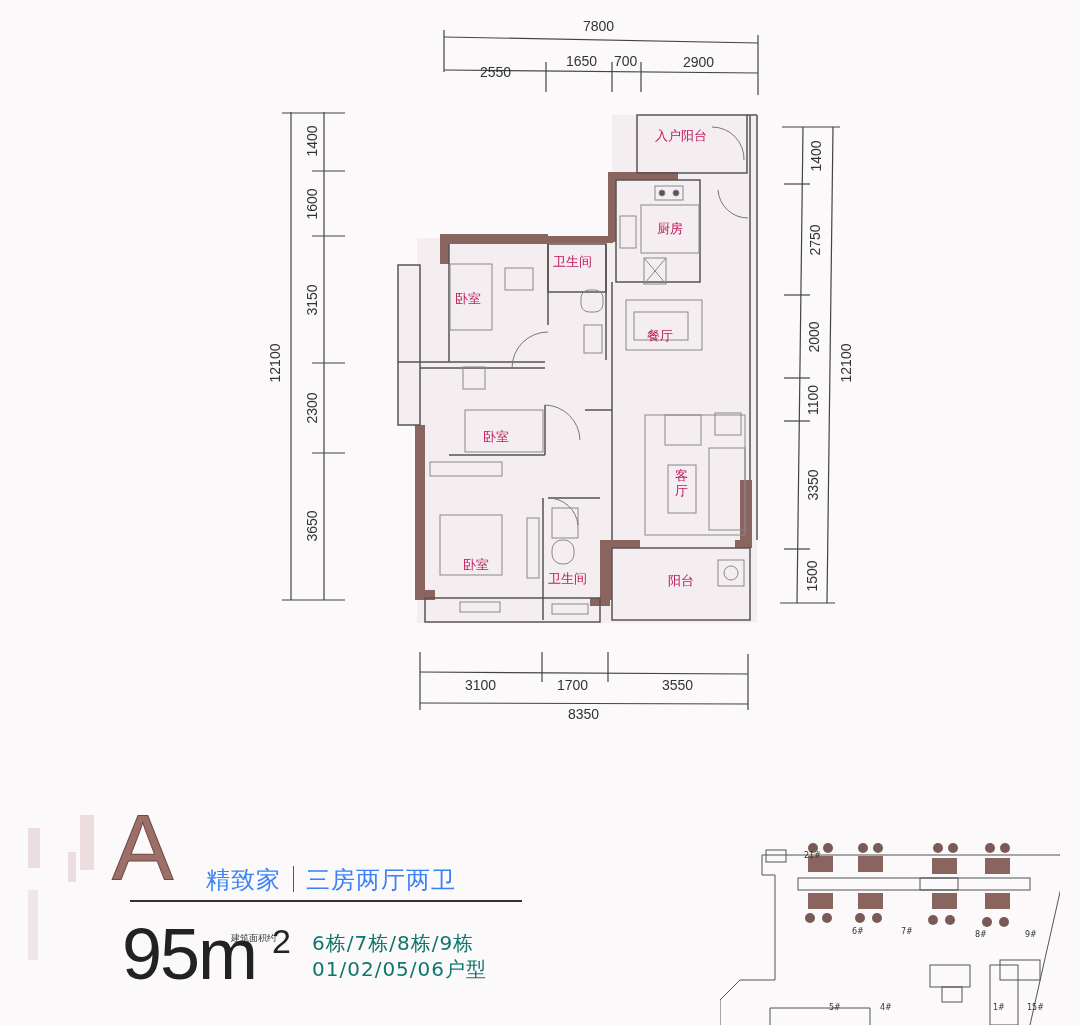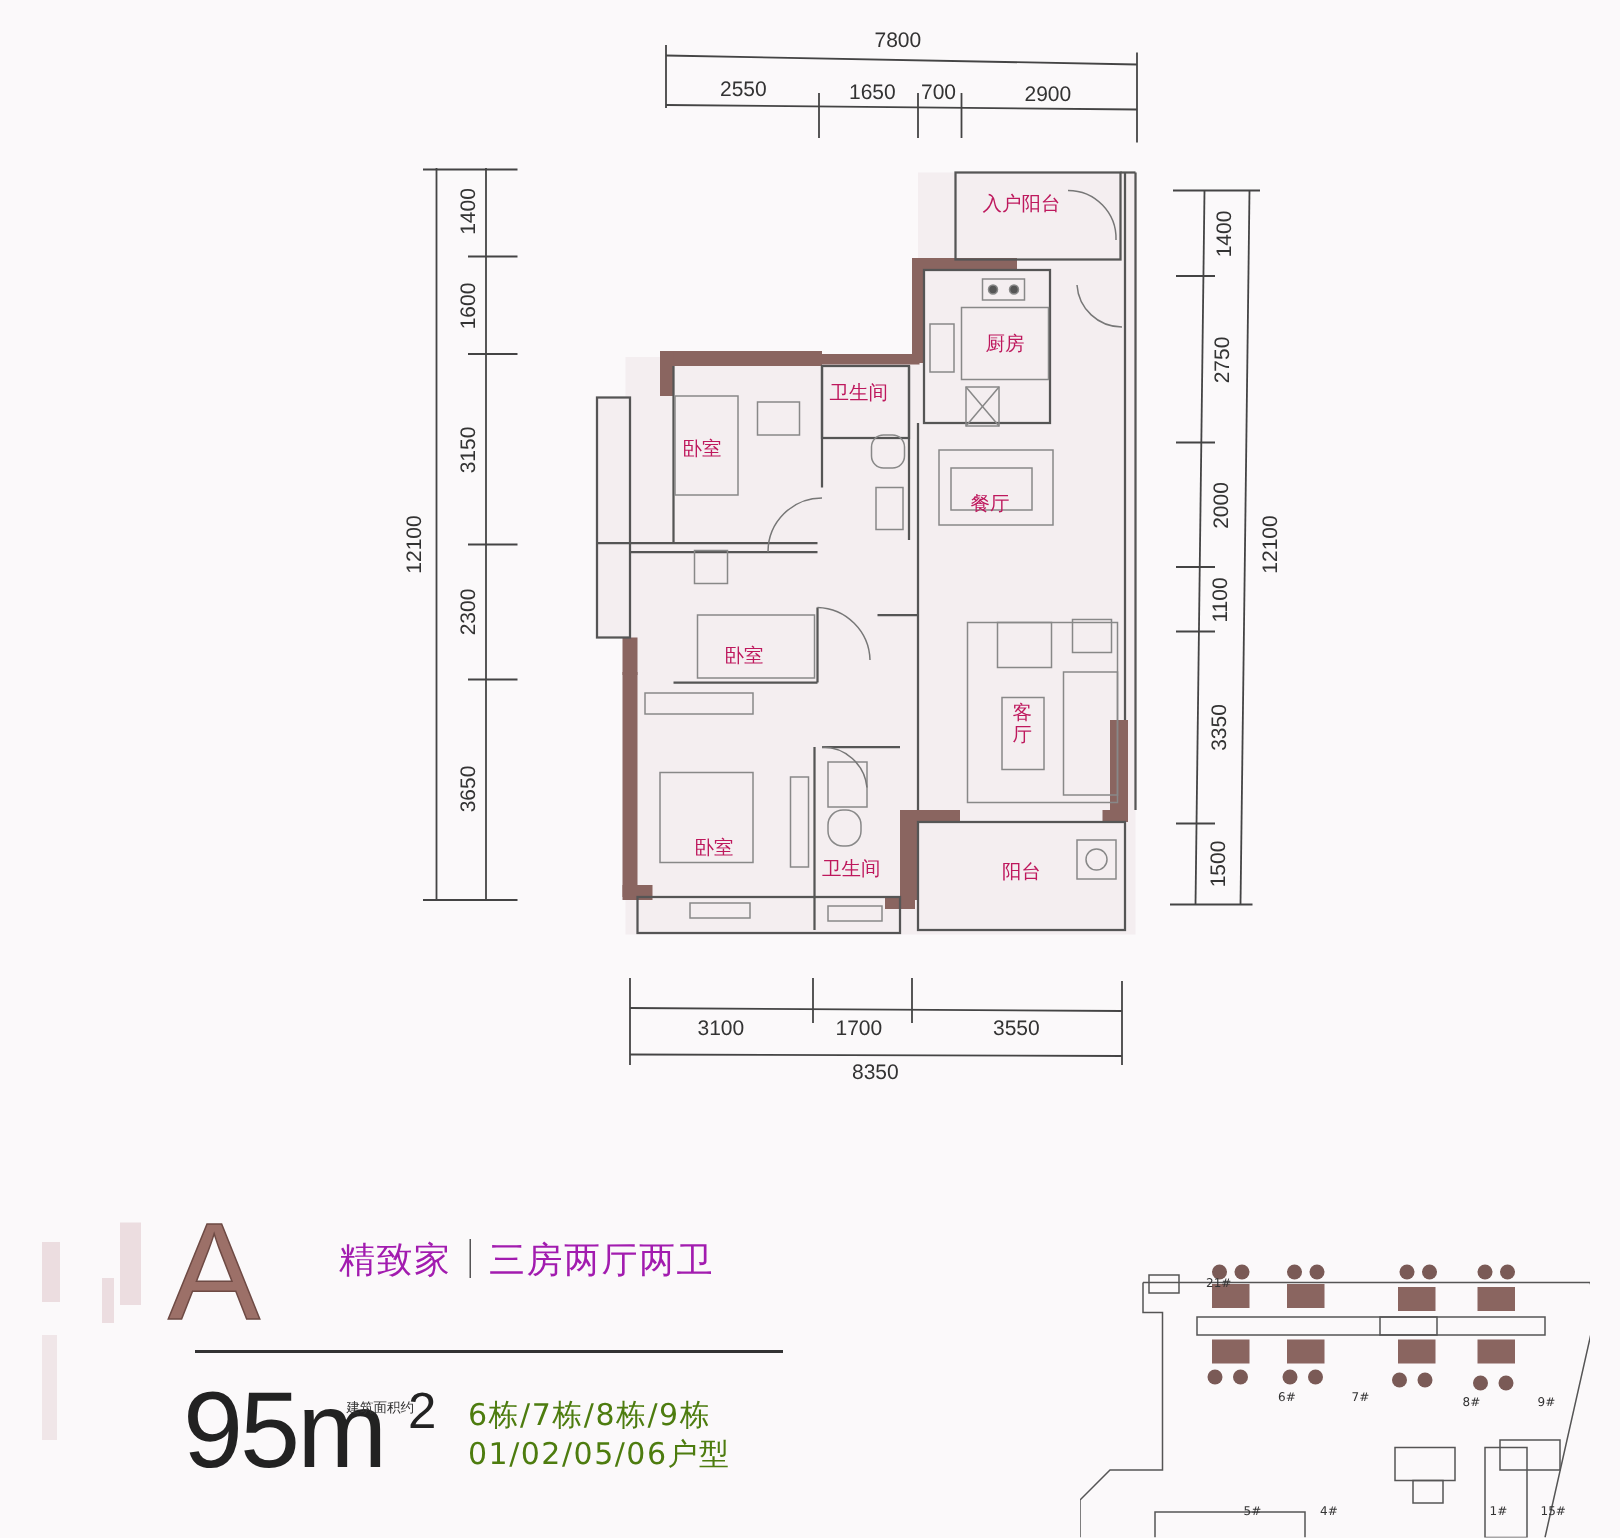--- a/index.html
+++ b/index.html
@@ -2,27 +2,27 @@
 <html><head>
 <meta charset="utf-8">
 <style>
   html,body{margin:0;padding:0;}
   body{width:1080px;height:1025px;background:#fbf9fa;position:relative;overflow:hidden;font-family:"DejaVu Sans","Liberation Sans",sans-serif;color:#222;}
   .abs{position:absolute;}
   .dim{font-family:"Liberation Sans","DejaVu Sans",sans-serif;font-size:14px;color:#333;position:absolute;white-space:nowrap;}
   .dimv{transform:rotate(-90deg);transform-origin:center center;}
   .room{position:absolute;font-size:13px;color:#be185d;white-space:nowrap;}
   .letterA{position:absolute;left:112px;top:808px;font-family:"Liberation Sans",sans-serif;font-size:92px;line-height:80px;color:#9c7068;font-weight:300;-webkit-text-stroke:1px #6e4a44;}
-  .title{position:absolute;left:206px;top:824px;font-size:24px;color:#a21caf;letter-spacing:1px;white-space:nowrap;margin-left:20px;}
+  .title{position:absolute;left:206px;top:864px;font-size:24px;color:#3b82f6;letter-spacing:1px;white-space:nowrap;}
   .title .sep{display:inline-block;width:1px;height:26px;background:#555;margin:0 12px;vertical-align:-4px;}
   .hr{position:absolute;left:130px;top:900px;width:392px;height:2px;background:#333;}
   .area-num{position:absolute;left:122px;top:918px;font-family:"Liberation Sans",sans-serif;font-size:72px;line-height:72px;color:#222;font-weight:300;letter-spacing:-2px;}
   .area-sup{position:absolute;left:272px;top:922px;font-family:"Liberation Sans",sans-serif;font-size:34px;color:#222;}
   .area-note{position:absolute;left:215px;top:932px;font-size:9px;color:#333;margin-left:16px;}
-  .bldg{position:absolute;left:312px;top:930px;font-size:20px;line-height:26px;color:#4d7c0f;letter-spacing:1px;white-space:nowrap;}
+  .bldg{position:absolute;left:312px;top:930px;font-size:20px;line-height:26px;color:#0f766e;letter-spacing:1px;white-space:nowrap;}
   .deco{position:absolute;background:#ecdde0;}
   .sitelbl{position:absolute;font-size:8px;color:#333;padding-left:37px;}
 </style>
 </head>
 <body>
 
 <div>
   <svg class="abs" style="left:0;top:0" width="1080" height="760">
     <g stroke="#444" stroke-width="1.2" fill="none">
 
@@ -60,21 +60,21 @@
       <line x1="420" y1="652" x2="420" y2="710"></line>
       <line x1="542" y1="652" x2="542" y2="682"></line>
       <line x1="608" y1="652" x2="608" y2="682"></line>
       <line x1="748" y1="654" x2="748" y2="710"></line>
 
       <line x1="420" y1="703" x2="748" y2="704"></line>
     </g>
   </svg>
 
   <div class="dim" style="left:583px;top:18px">7800</div>
-  <div class="dim" style="left:480px;top:51px">2550</div>
+  <div class="dim" style="left:480px;top:64px">2550</div>
   <div class="dim" style="left:566px;top:53px">1650</div>
   <div class="dim" style="left:614px;top:53px">700</div>
   <div class="dim" style="left:683px;top:54px">2900</div>
 
   <div class="dim dimv" style="left:256px;top:355px">12100</div>
   <div class="dim dimv" style="left:296px;top:133px">1400</div>
   <div class="dim dimv" style="left:296px;top:196px">1600</div>
   <div class="dim dimv" style="left:296px;top:292px">3150</div>
   <div class="dim dimv" style="left:296px;top:400px">2300</div>
   <div class="dim dimv" style="left:296px;top:518px">3650</div>

